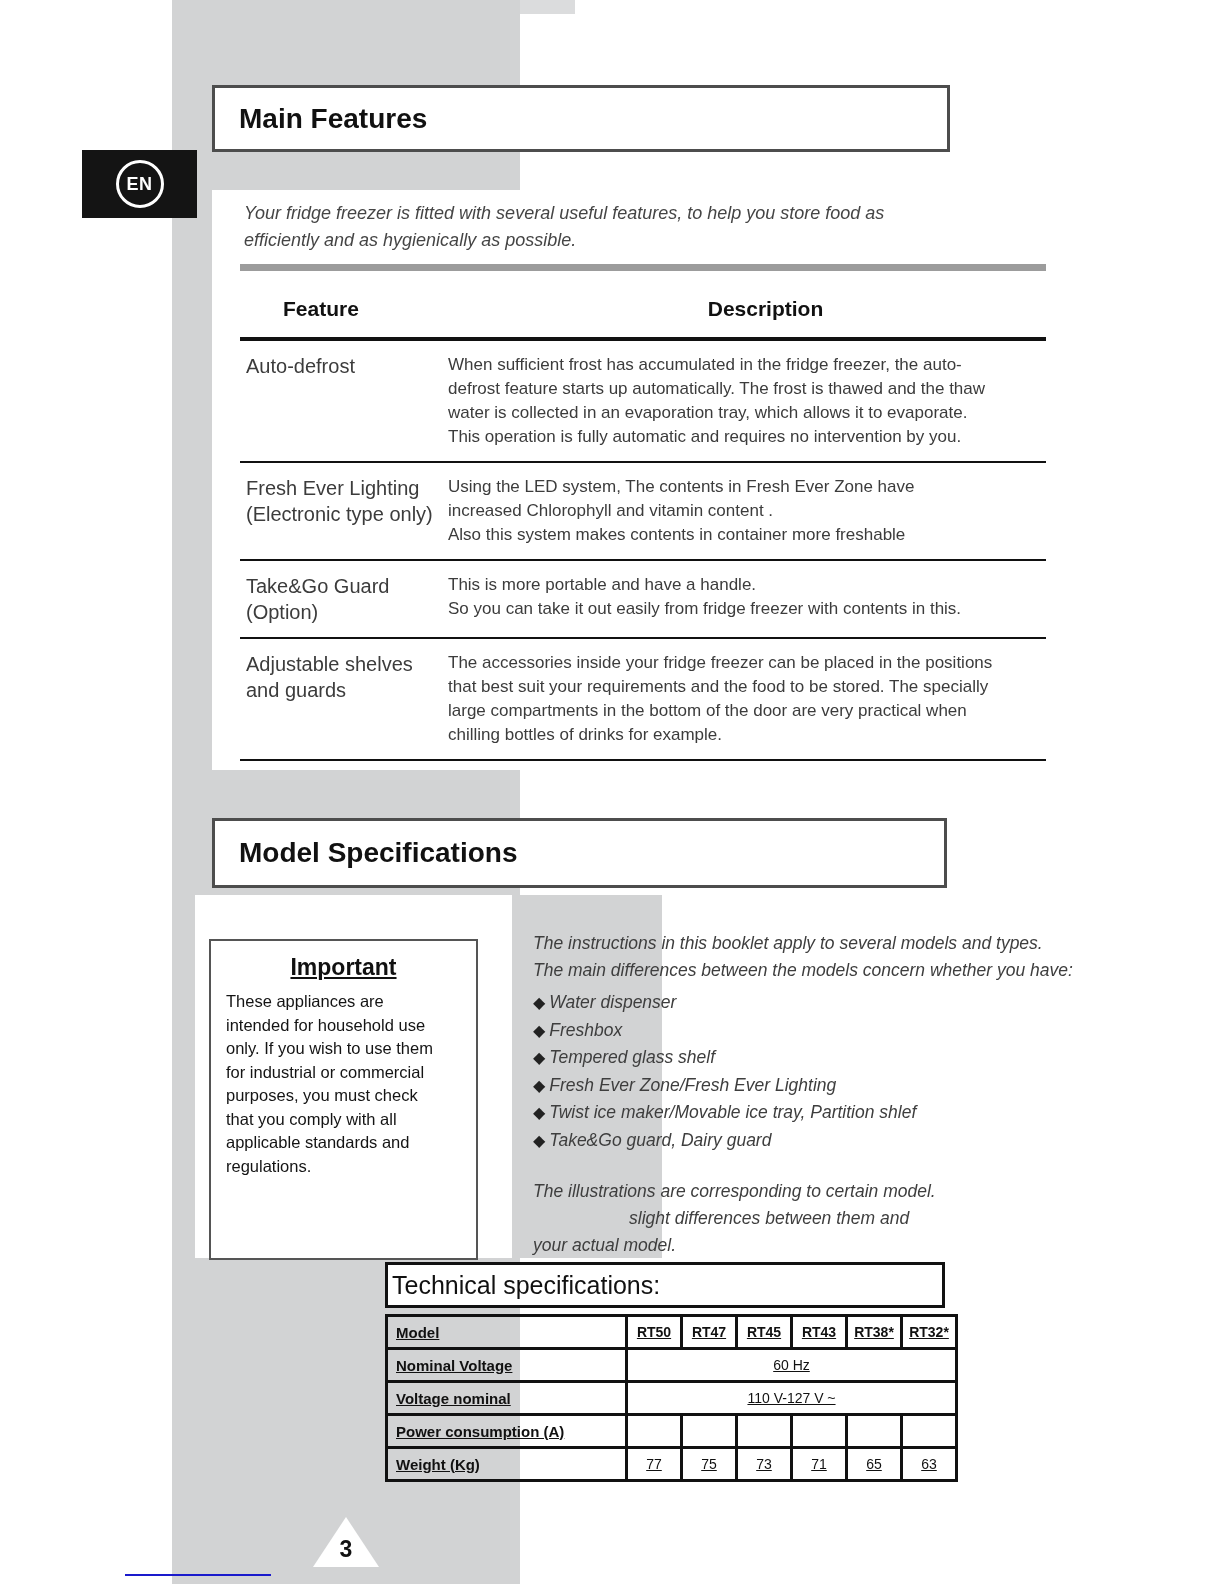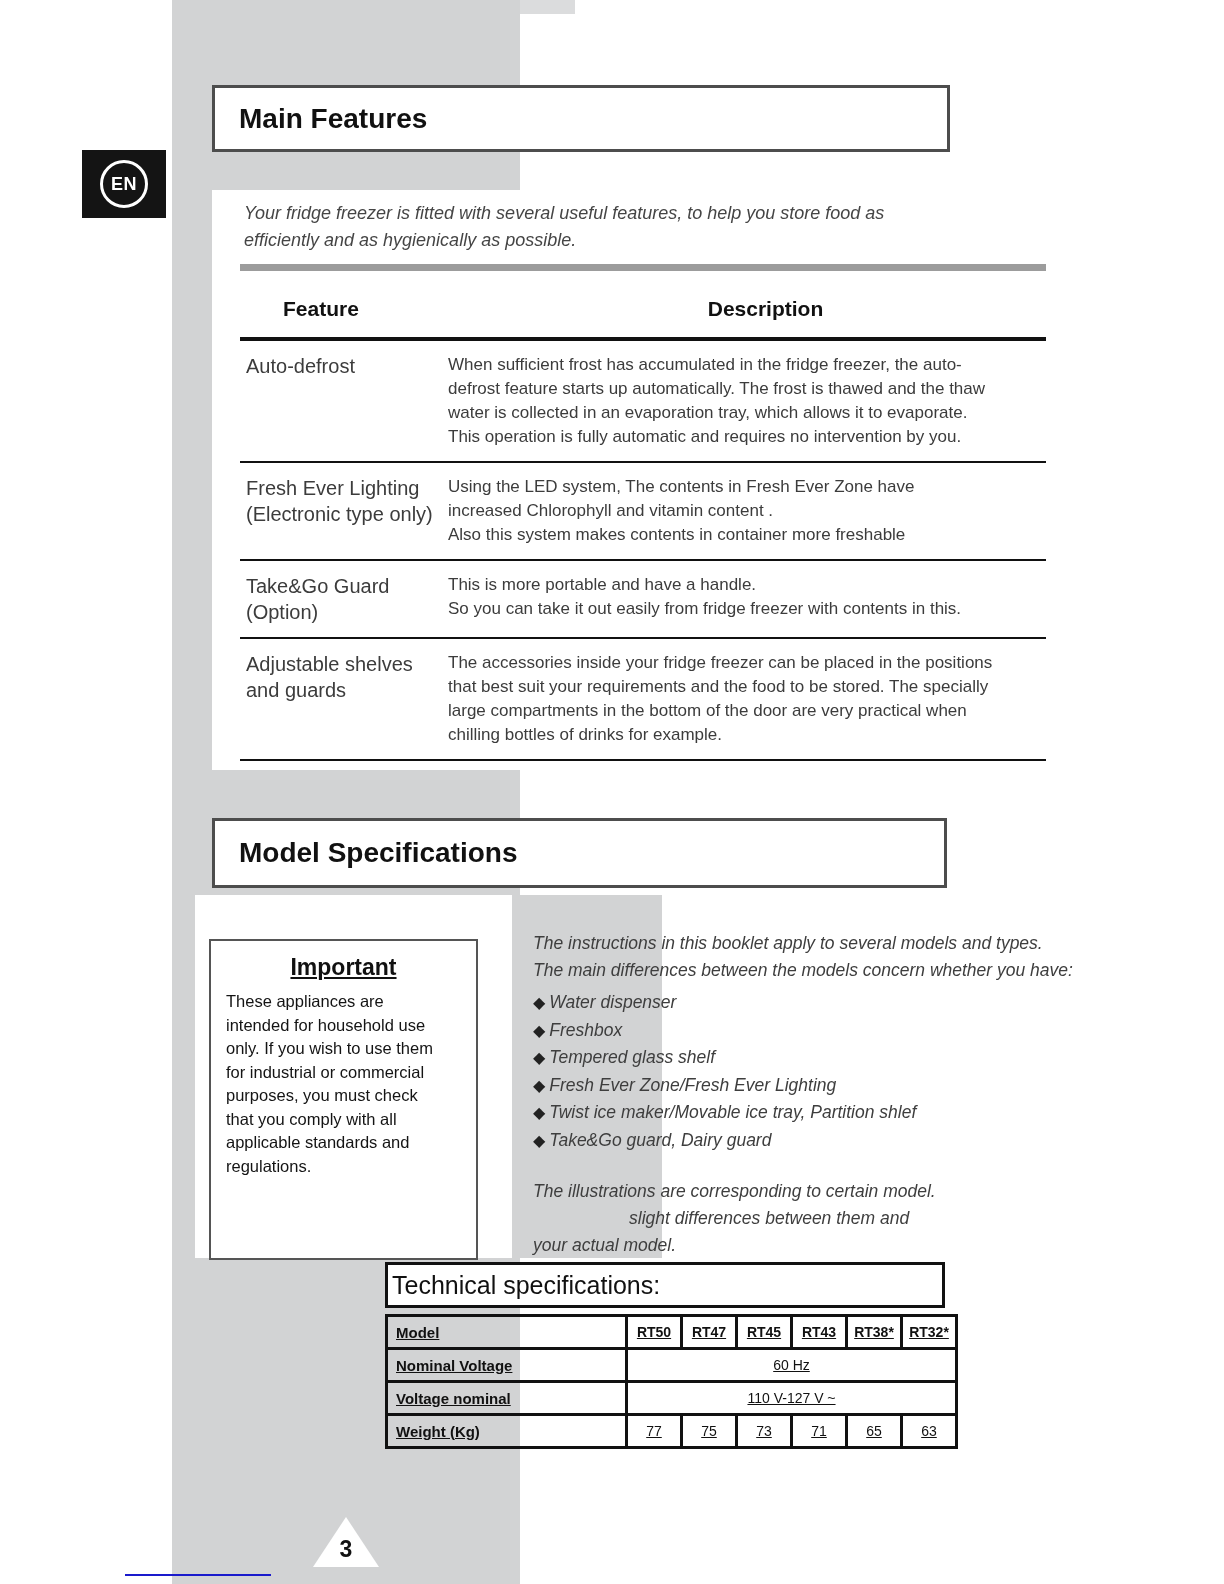--- a/index.html
+++ b/index.html
@@ -8,21 +8,21 @@
     background:#ffffff; overflow:hidden;
     font-family:"Liberation Sans", sans-serif; color:#1a1a1a;
   }
   
   .band { position:absolute; left:172px; top:0; width:348px; height:1584px; background:#d2d3d4; }
   .band-notch { position:absolute; left:520px; top:0; width:55px; height:14px; background:#dbdcdd; }
   .mid-white { position:absolute; left:195px; top:895px; width:317px; height:363px; background:#ffffff; }
   .mid-gray { position:absolute; left:512px; top:895px; width:150px; height:363px; background:#d2d3d4; }
 
   
-  .en-badge { position:absolute; left:82px; top:150px; width:84px; height:68px; background:#141414;
+  .en-badge { position:absolute; left:82px; top:150px; width:115px; height:68px; background:#141414;
     display:flex; align-items:center; justify-content:center; }
   .en-circle { width:42px; height:42px; border:3px solid #ffffff; border-radius:50%;
     display:flex; align-items:center; justify-content:center;
     color:#ffffff; font-weight:bold; font-size:18px; letter-spacing:0.5px; }
 
   
   .title-box { position:absolute; background:#ffffff; border:3px solid #4d4d4d; display:flex; align-items:center; }
   .tb-main-features { left:212px; top:85px; width:732px; height:61px; }
   .tb-model-specs  { left:212px; top:818px; width:729px; height:64px; }
   .title-box .t { font-size:28px; font-weight:bold; color:#111111; padding-left:24px; }
@@ -188,20 +188,29 @@
     </tr>
     <tr>
       <td class="lbl">Nominal Voltage</td>
       <td class="merged" colspan="6">60 Hz</td>
     </tr>
     <tr>
       <td class="lbl">Voltage nominal</td>
       <td class="merged" colspan="6">110 V-127 V ~</td>
     </tr>
     <tr>
+      <td class="lbl">Power consumption (A)</td>
+      <td class="val"></td>
+      <td class="val"></td>
+      <td class="val"></td>
+      <td class="val"></td>
+      <td class="val"></td>
+      <td class="val"></td>
+    </tr>
+    <tr>
       <td class="lbl">Weight (Kg)</td>
       <td class="val">77</td>
       <td class="val">75</td>
       <td class="val">73</td>
       <td class="val">71</td>
       <td class="val">65</td>
       <td class="val">63</td>
     </tr>
   </tbody>
     </table>

